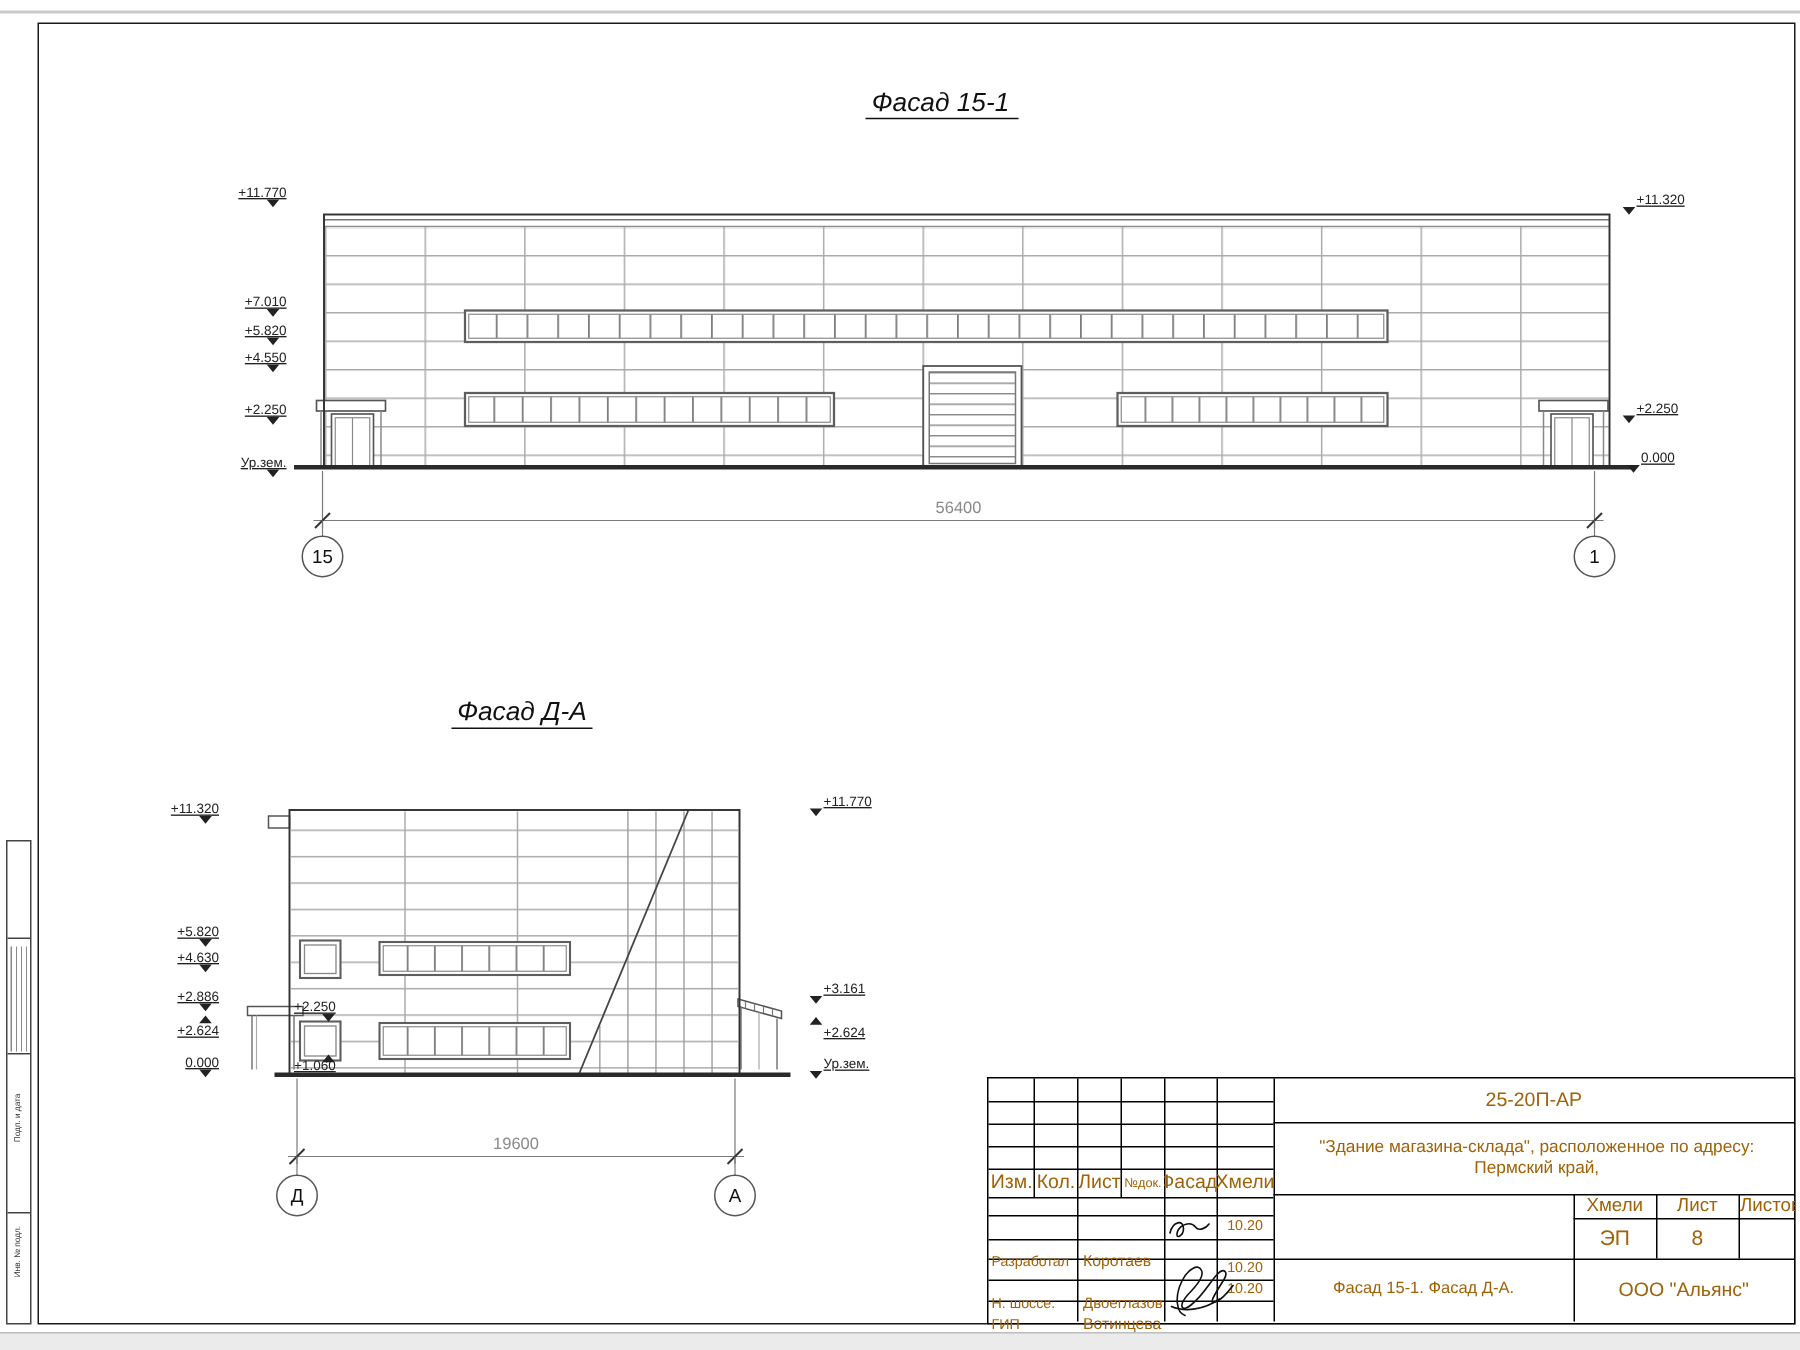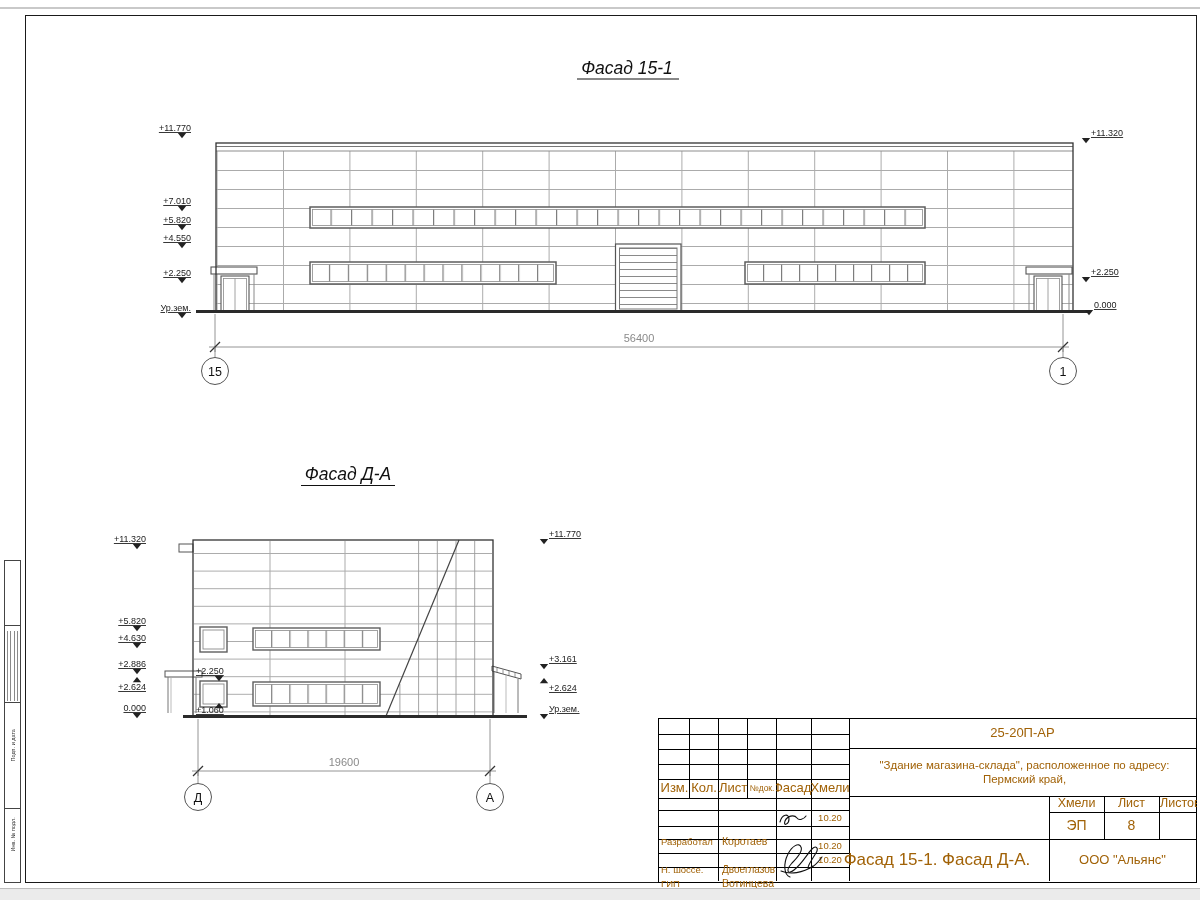--- a/index.html
+++ b/index.html
@@ -319,21 +319,21 @@
 
     <div class="tb-cell" style="left:190px;top:0;width:347px;height:29px;font-size:13px">25-20П-АР</div>
     <div class="tb-cell" style="left:194px;top:29px;width:343px;height:48px;font-size:11.5px;flex-direction:column">
       <span>"Здание магазина-склада", расположенное по адресу: Пермский край,</span>
     </div>
     <div class="tb-cell" style="left:390px;top:77px;width:55px;height:16px;font-size:12.5px">Хмели</div>
     <div class="tb-cell" style="left:445px;top:77px;width:55px;height:16px;font-size:12.5px">Лист</div>
     <div class="tb-cell" style="left:500px;top:77px;width:37px;height:16px;font-size:12.5px;justify-content:flex-start;padding-left:1px">Листов</div>
     <div class="tb-cell" style="left:390px;top:93px;width:55px;height:27px;font-size:14px">ЭП</div>
     <div class="tb-cell" style="left:445px;top:93px;width:55px;height:27px;font-size:14px">8</div>
-    <div class="tb-cell" style="left:178px;top:120px;width:200px;height:42px;font-size:17px">Фасад 15-1. Фасад Д-А.</div>
+    <div class="tb-cell" style="left:190px;top:120px;width:200px;height:42px;font-size:11px">Фасад 15-1. Фасад Д-А.</div>
     <div class="tb-cell" style="left:390px;top:120px;width:147px;height:42px;font-size:13px">ООО "Альянс"</div>
 
     <svg class="sigs" width="539" height="165">
       <path d="M121 103c2-8 9-9 9-3c0 5-6 8-4 2c2-5 9-7 12-3c2 3 7 1 9-2" fill="none" stroke="#111" stroke-width="1.1" stroke-linecap="round"></path>
       <path d="M131 158c-6-2-7-13-2-23c4-8 11-12 13-7c2 4-3 10-9 16c-7 8-4 12 2 7c8-6 13-16 18-21c4-4 7-1 4 4c-5 8-11 17-6 15c4-1 9-7 12-11" fill="none" stroke="#111" stroke-width="1.1" stroke-linecap="round"></path>
       <path d="M122 152c9 4 22 2 32-5" fill="none" stroke="#111" stroke-width="1.1" stroke-linecap="round"></path>
     </svg>
   </div>
 
   <div class="edge-bottom"></div>

